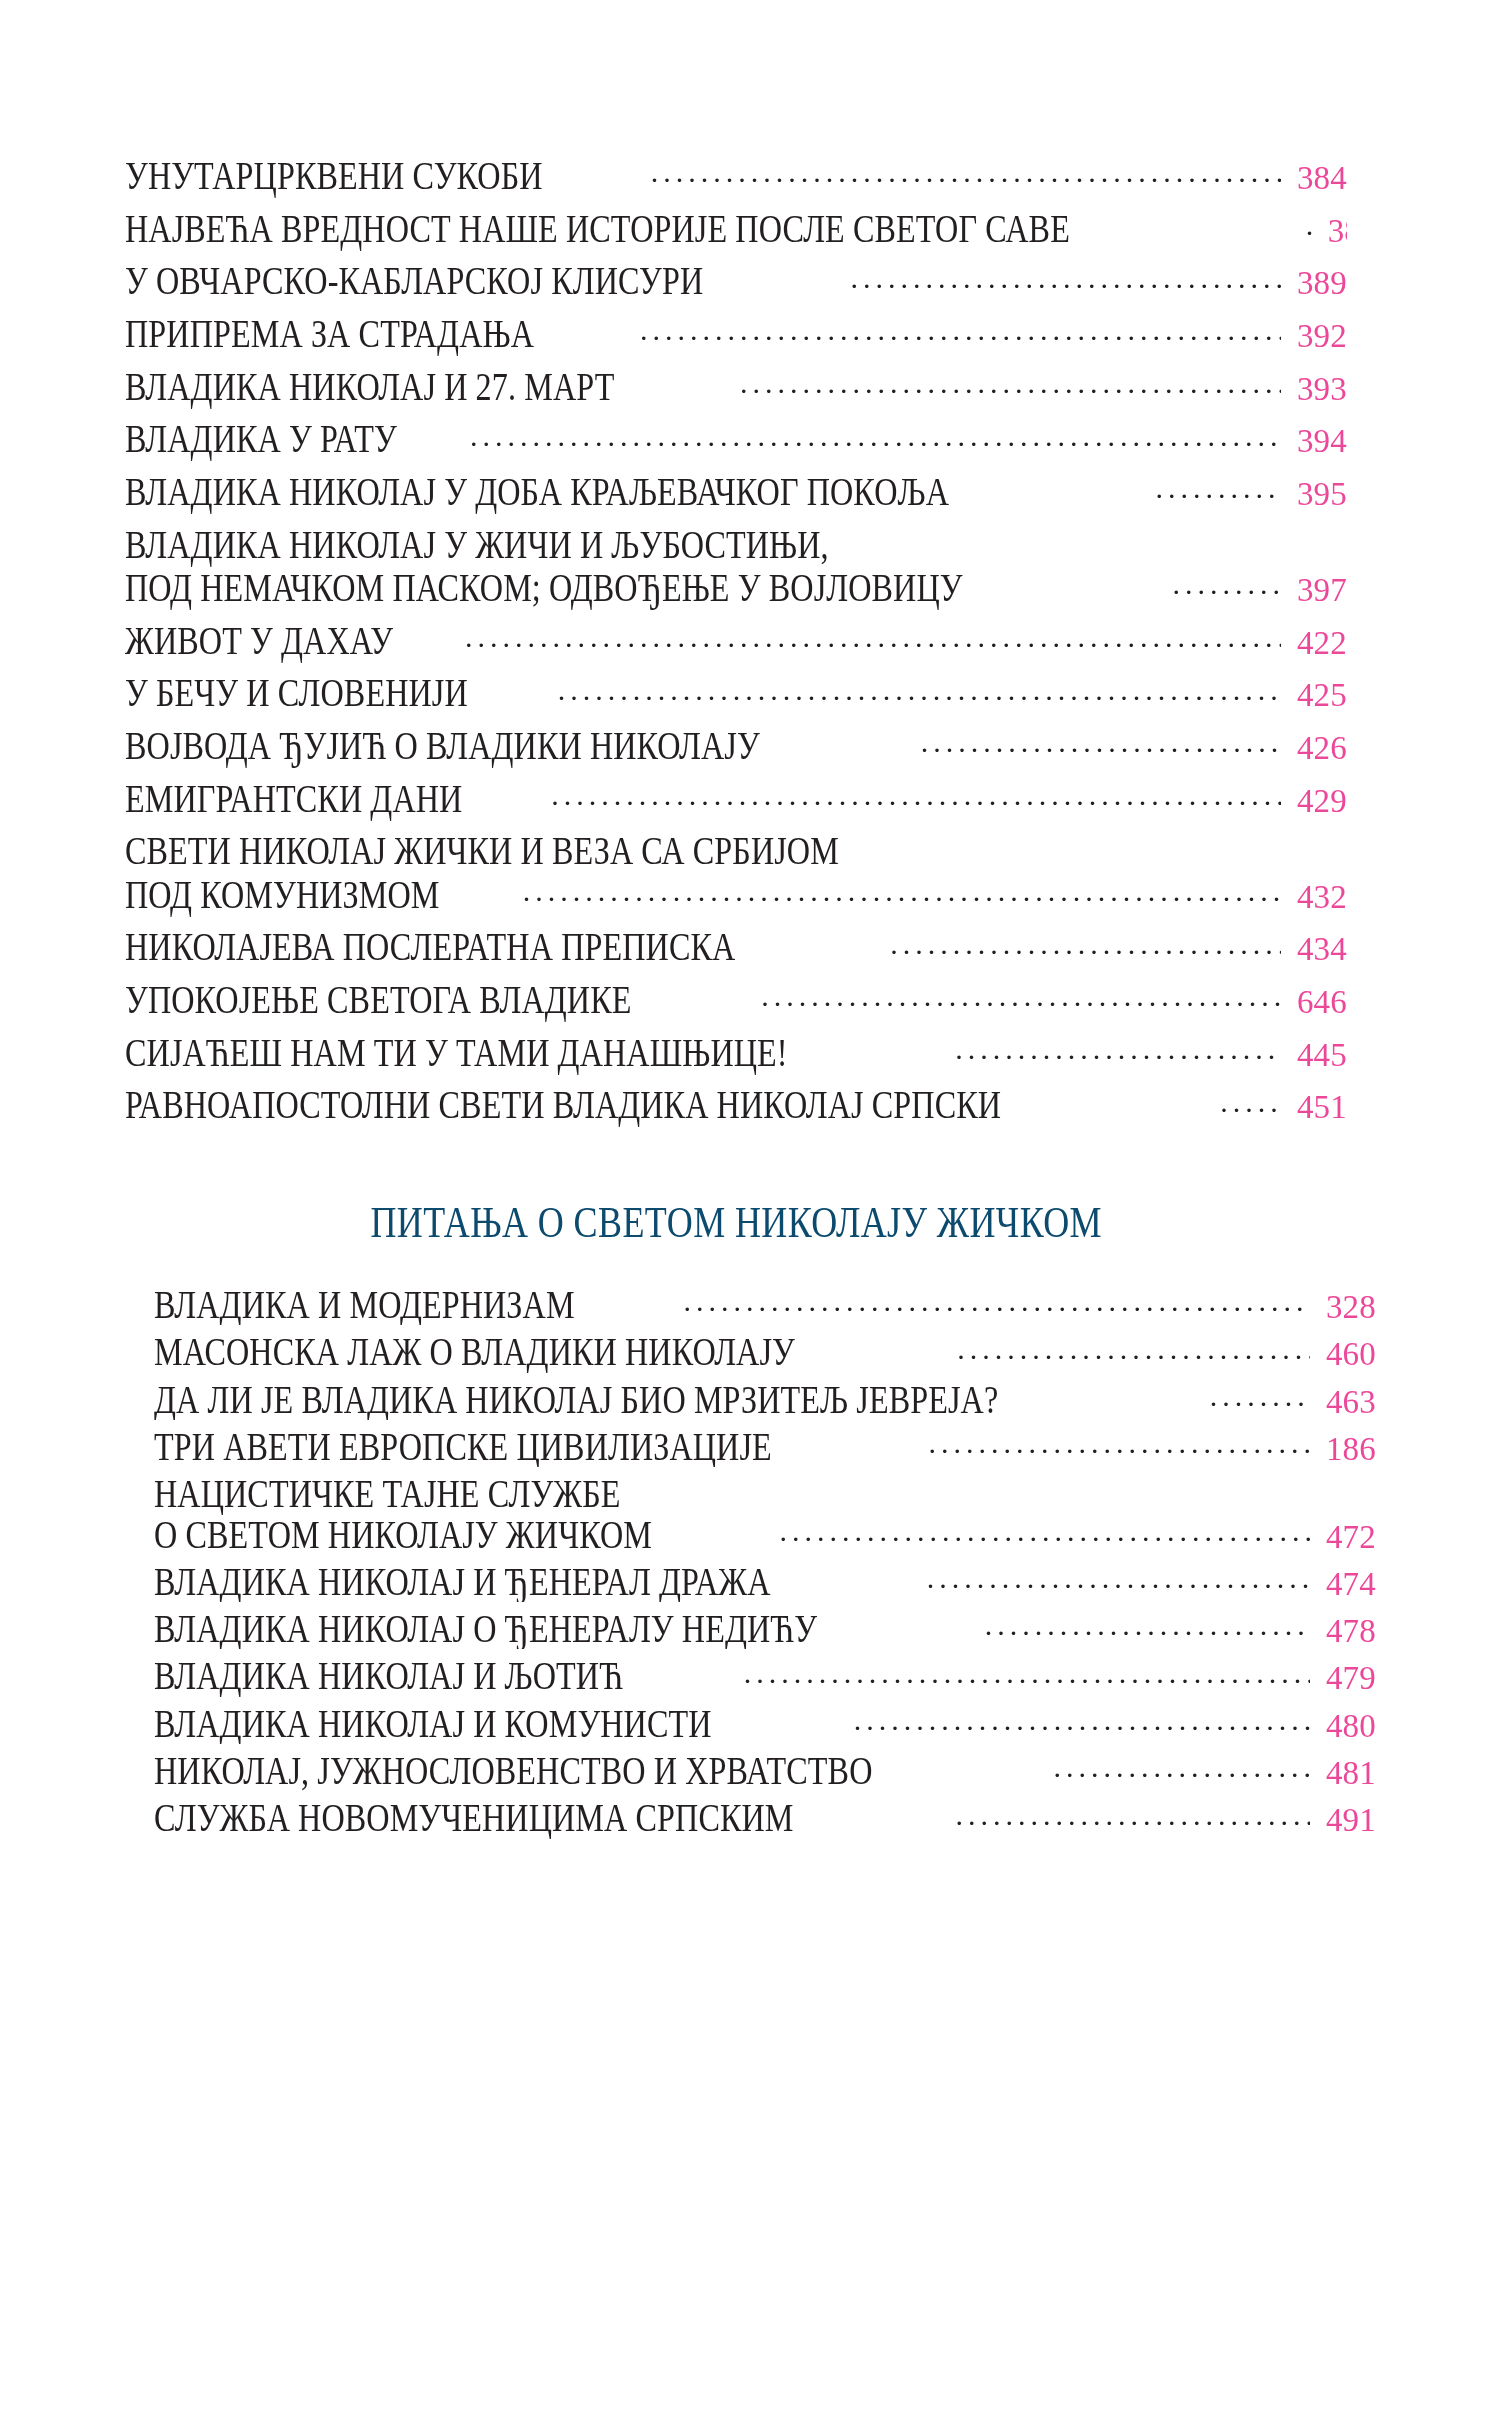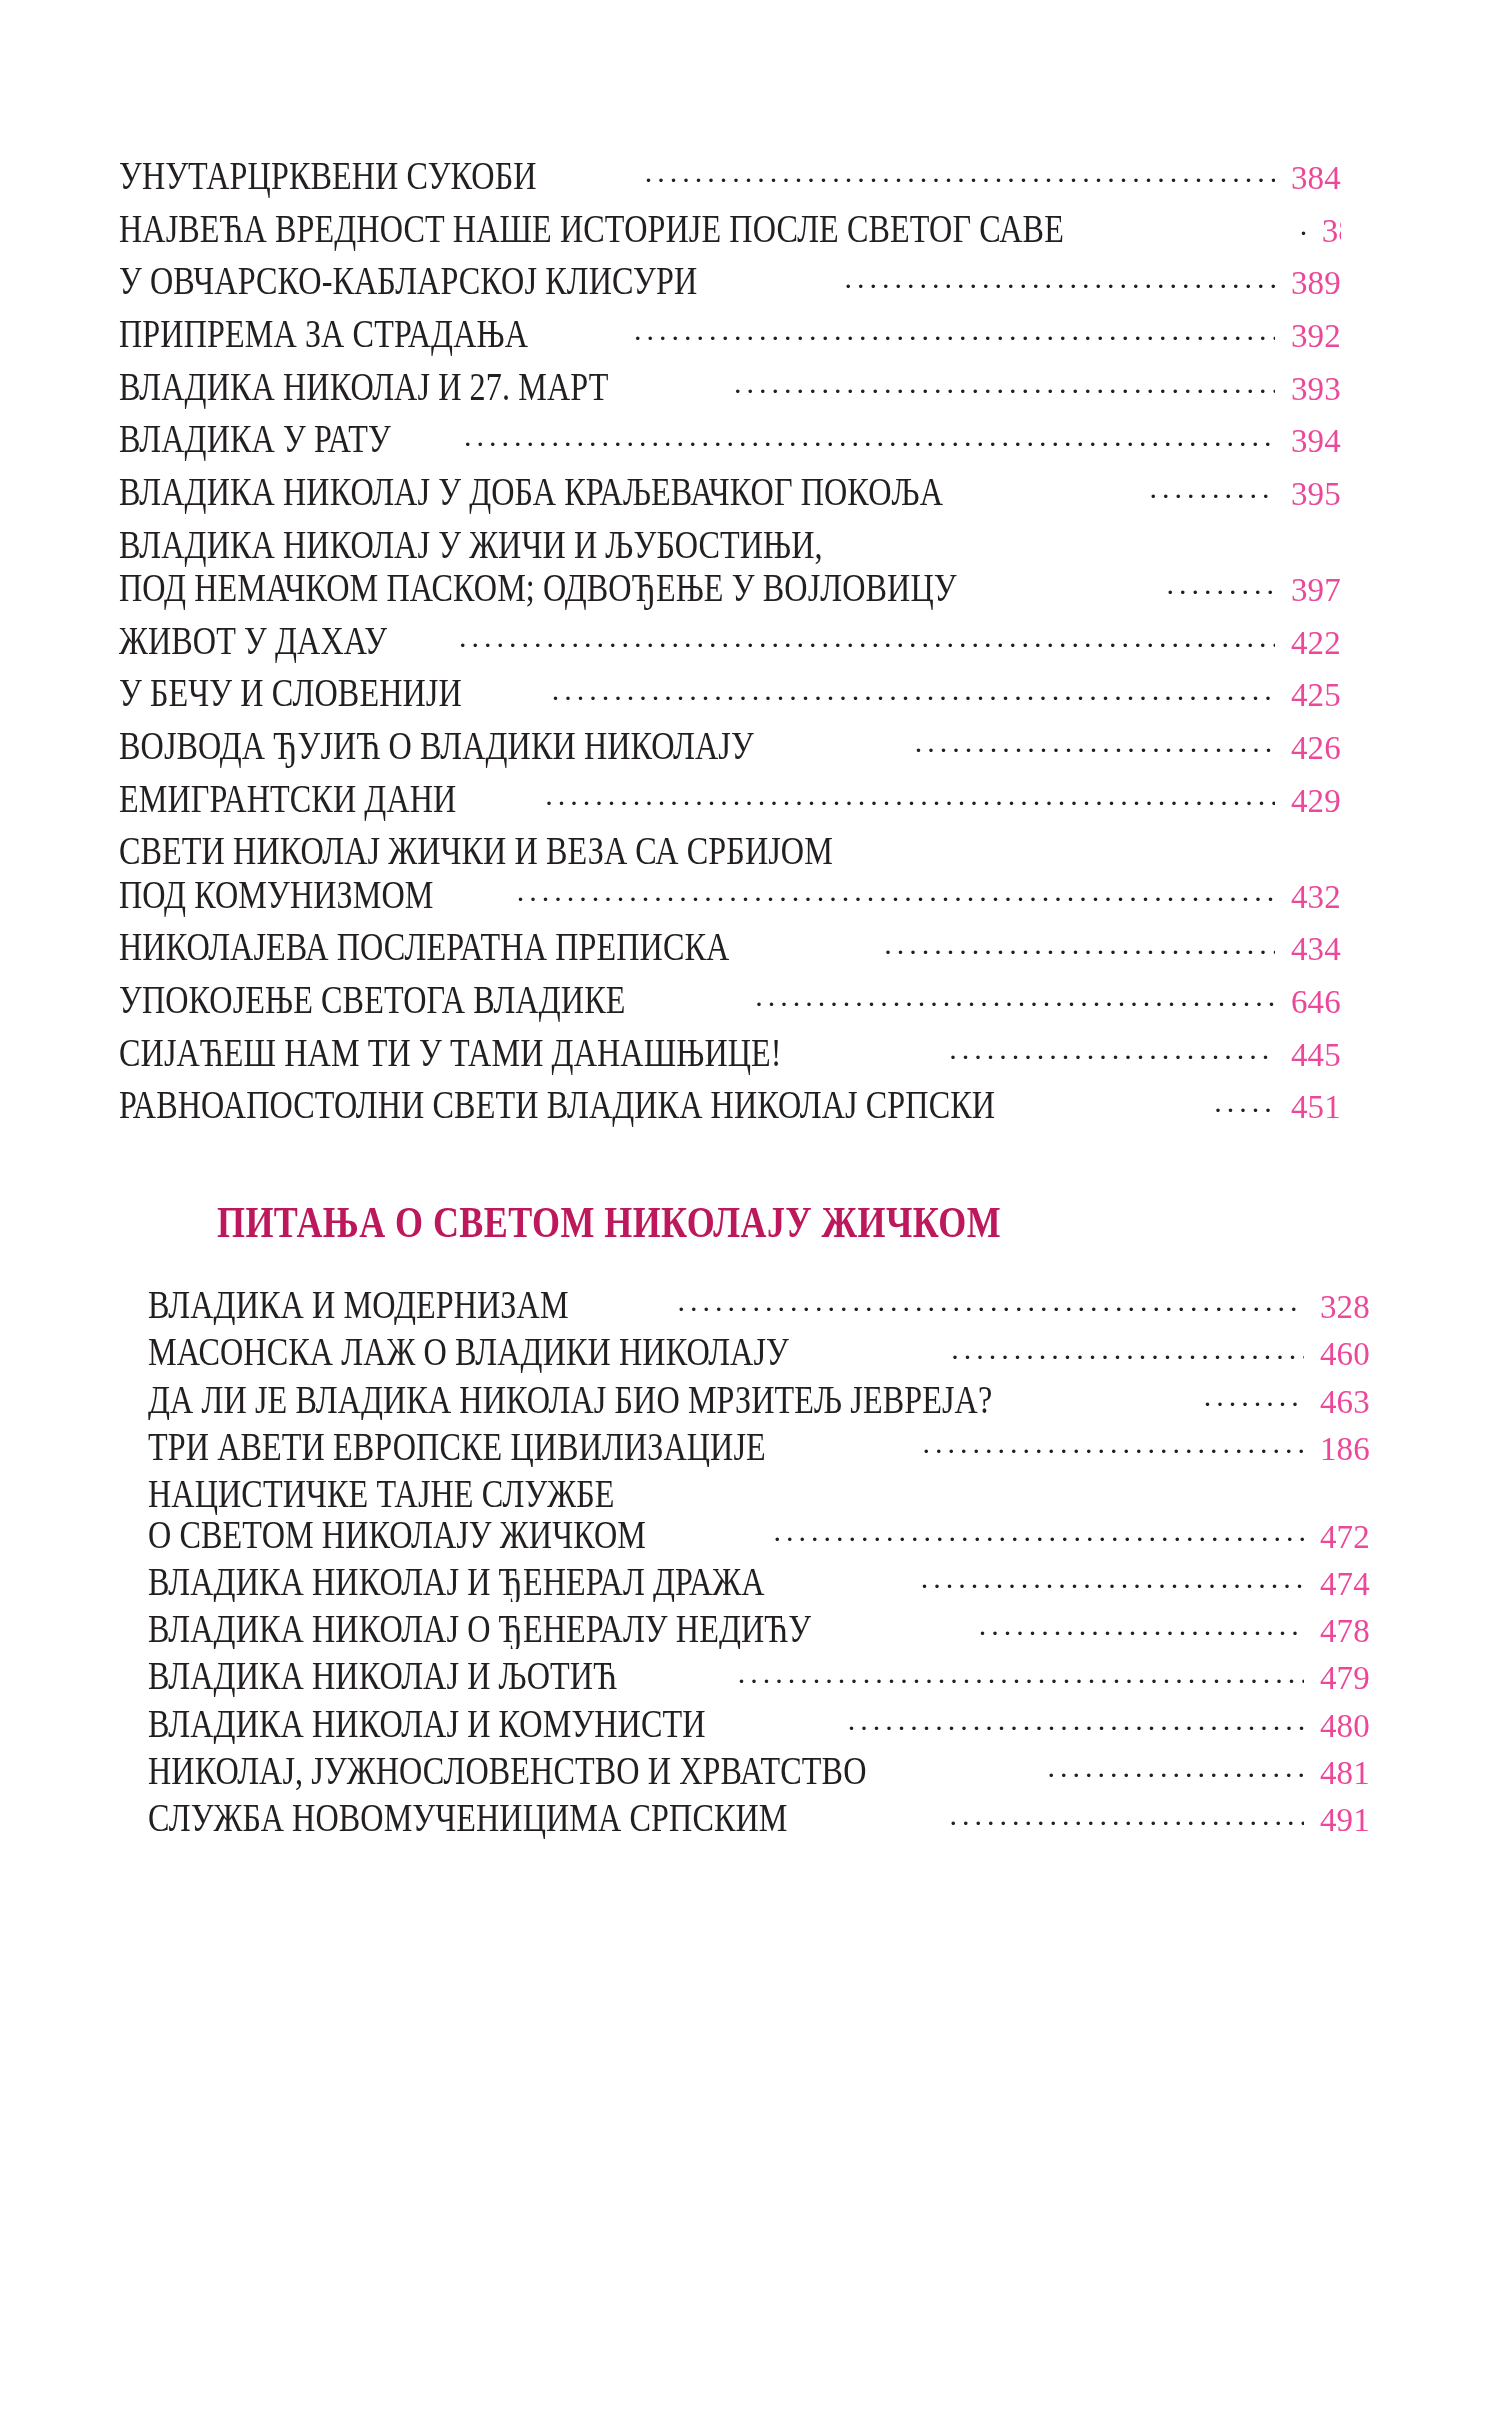--- a/index.html
+++ b/index.html
@@ -23,21 +23,21 @@
     position: absolute;
     left: 0;
     top: 0;
     width: 1500px;
     height: 2421px;
     background: #ffffff;
   }
 
   #toc-body {
     position: absolute;
-    left: 119px;
+    left: 125px;
     top: 156px;
     width: 1222px;
   }
 
   
   .toc-entry {
     display: block;
     width: 100%;
     margin: 0;
     padding: 0;
@@ -97,26 +97,26 @@
 
   
   .group-a .toc-entry { margin-bottom: 9.5px; }
   .group-a .toc-line  { height: 43.2px; }
 
   .group-b .toc-entry { margin-bottom: 7.0px; margin-left: 29px; }
   .group-b .toc-line  { height: 40.3px; }
 
   
   .section-heading {
-    text-align: left;
-    font-weight: bold;
+    text-align: center;
+    font-weight: normal;
     font-size: 45px;
     line-height: 1;
     letter-spacing: 0.5px;
-    color: #be185d;
+    color: #0c4a6e;
     margin: 0;
     padding: 0;
     white-space: nowrap;
   }
   .section-heading span {
     display: inline-block;
     transform: scaleX(0.80);
     transform-origin: center center;
   }
   #section-gap-top    { height: 62px; }

